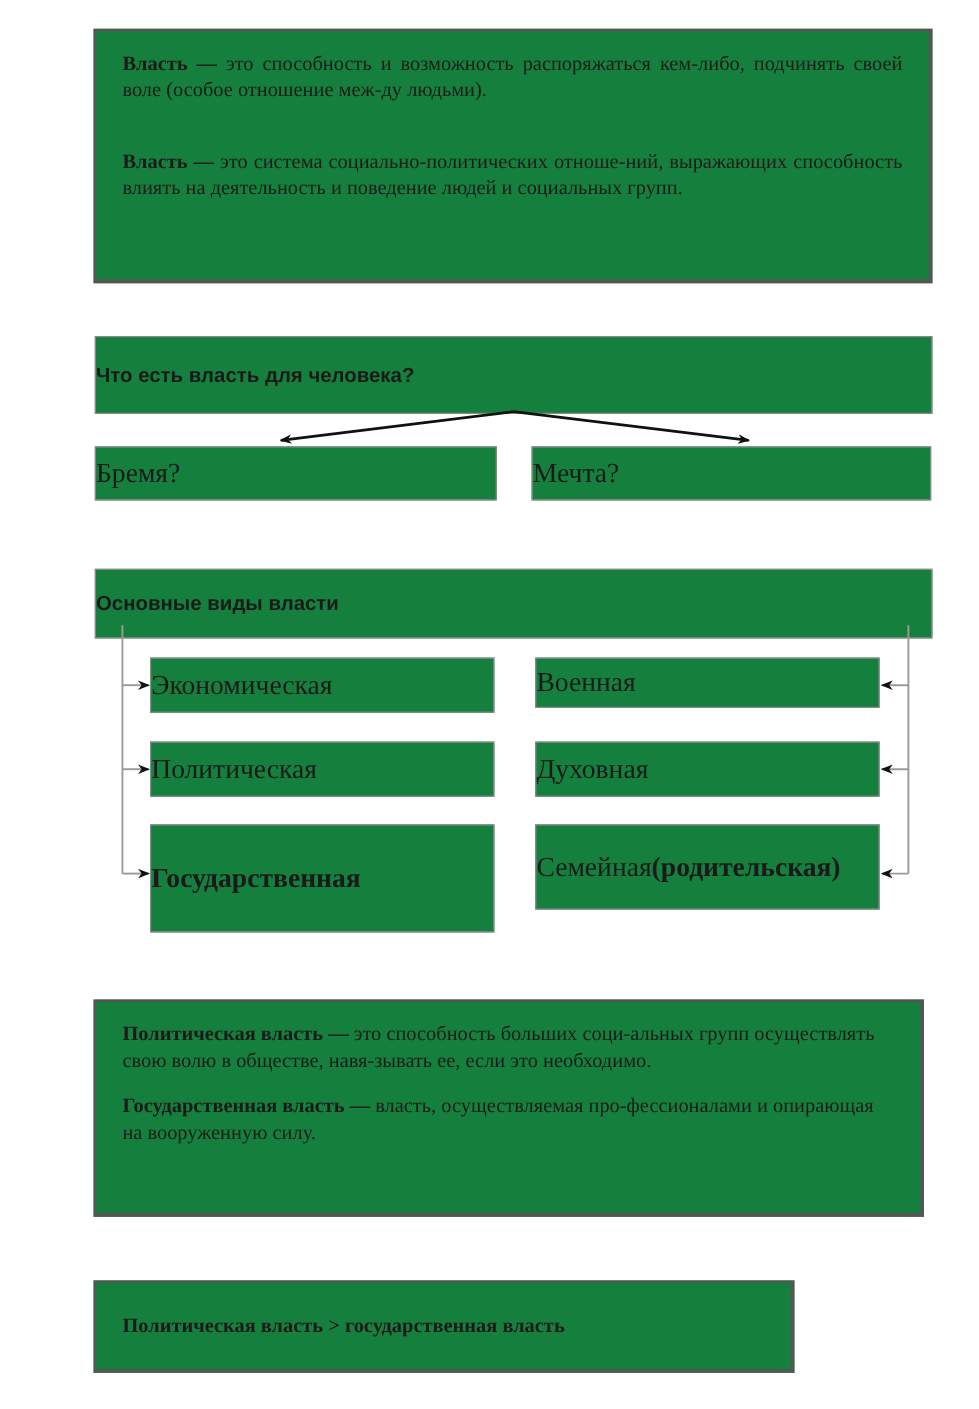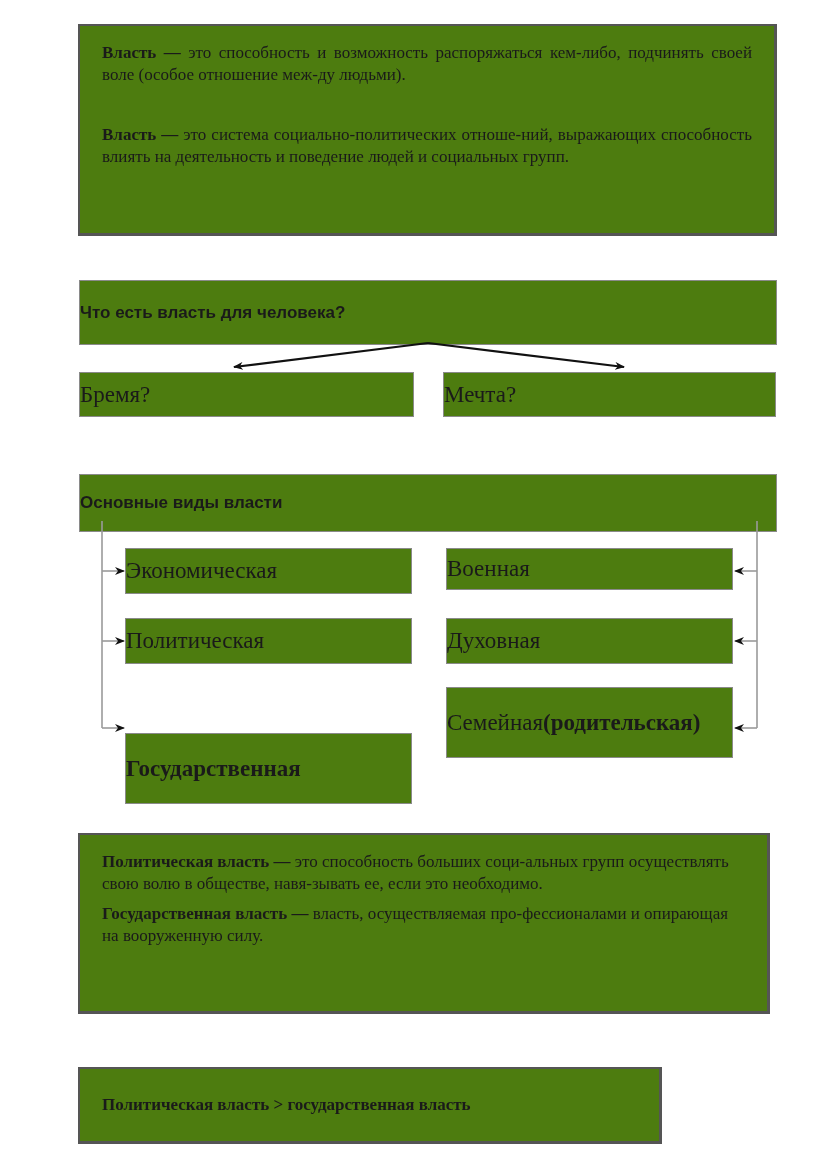--- a/index.html
+++ b/index.html
@@ -1,17 +1,17 @@
 <!DOCTYPE html>
 <html><head>
 <meta charset="utf-8">
 <style>
   html, body { margin:0; padding:0; background:#ffffff; }
   body { width:816px; height:1174px; position:relative; overflow:hidden; font-family:"Liberation Serif", serif; color:#1a1a1a; }
-  .box { position:absolute; box-sizing:border-box; background:#4d7c0f; }
+  .box { position:absolute; box-sizing:border-box; background:#15803d; }
   .thick { border:2px solid #555; border-right-width:3px; border-bottom-width:3px; }
   .thin { border:1.5px solid #8a8a8a; }
   .text-block { font-size:17px; line-height:22px; text-align:justify; }
   .para { margin:0; }
   .bold { font-weight:bold; }
   .center { display:flex; align-items:center; text-align:center; }
   .sans-title { font-family:"Liberation Sans", sans-serif; font-weight:bold; font-size:17px; }
   .serif-label { font-family:"Liberation Serif", serif; font-size:23px; line-height:22px; }
   svg.overlay { position:absolute; left:0; top:0; width:816px; height:1174px; pointer-events:none; }
 </style>
@@ -40,21 +40,21 @@
 <div class="box thin center sans-title" style="left:79px; top:474px; width:698px; height:58px;">
   <span>Основные виды власти</span>
 </div>
 
 <div class="box thin center serif-label" style="left:125px; top:548px; width:287px; height:46px;">
   <span>Экономическая</span>
 </div>
 <div class="box thin center serif-label" style="left:125px; top:618px; width:287px; height:46px;">
   <span>Политическая</span>
 </div>
-<div class="box thin center serif-label" style="left:125px; top:687px; width:287px; height:71px;margin-top:46px;">
+<div class="box thin center serif-label" style="left:125px; top:687px; width:287px; height:90px;">
   <span class="bold">Государственная</span>
 </div>
 
 <div class="box thin center serif-label" style="left:446px; top:548px; width:287px; height:42px;">
   <span>Военная</span>
 </div>
 <div class="box thin center serif-label" style="left:446px; top:618px; width:287px; height:46px;">
   <span>Духовная</span>
 </div>
 <div class="box thin center serif-label" style="left:446px; top:687px; width:287px; height:71px; flex-direction:row;">
@@ -85,21 +85,21 @@
 
   <g stroke="#9a9a9a" stroke-width="1.6" fill="none">
     <line x1="757" y1="521" x2="757" y2="728"></line>
     <line x1="757" y1="571" x2="735" y2="571" marker-end="url(#arrowhead)"></line>
     <line x1="757" y1="641" x2="735" y2="641" marker-end="url(#arrowhead)"></line>
     <line x1="757" y1="728" x2="735" y2="728" marker-end="url(#arrowhead)"></line>
   </g>
 </svg>
 
 <div class="box thick text-block" style="left:78px; top:833px; width:692px; height:181px; padding:16px 22px 0 22px; text-align:left;">
-  <p class="para" style="margin-bottom:8px;">
+  <p class="para" style="margin-bottom:16px;">
     <span class="bold">Политическая власть</span><span class="bold"> — </span><span>это способность больших соци-альных групп осуществлять свою волю в обществе, навя-зывать ее, если это необходимо.</span>
   </p>
   <p class="para">
     <span class="bold">Государственная власть</span><span class="bold"> — </span><span>власть, осуществляемая про-фессионалами и опирающая на вооруженную силу.</span>
   </p>
 </div>
 
 <div class="box thick" style="left:78px; top:1067px; width:584px; height:77px; display:flex; align-items:center; padding-left:22px;">
   <span class="bold" style="font-size:17px;">Политическая власть &gt; государственная власть</span>
 </div>

